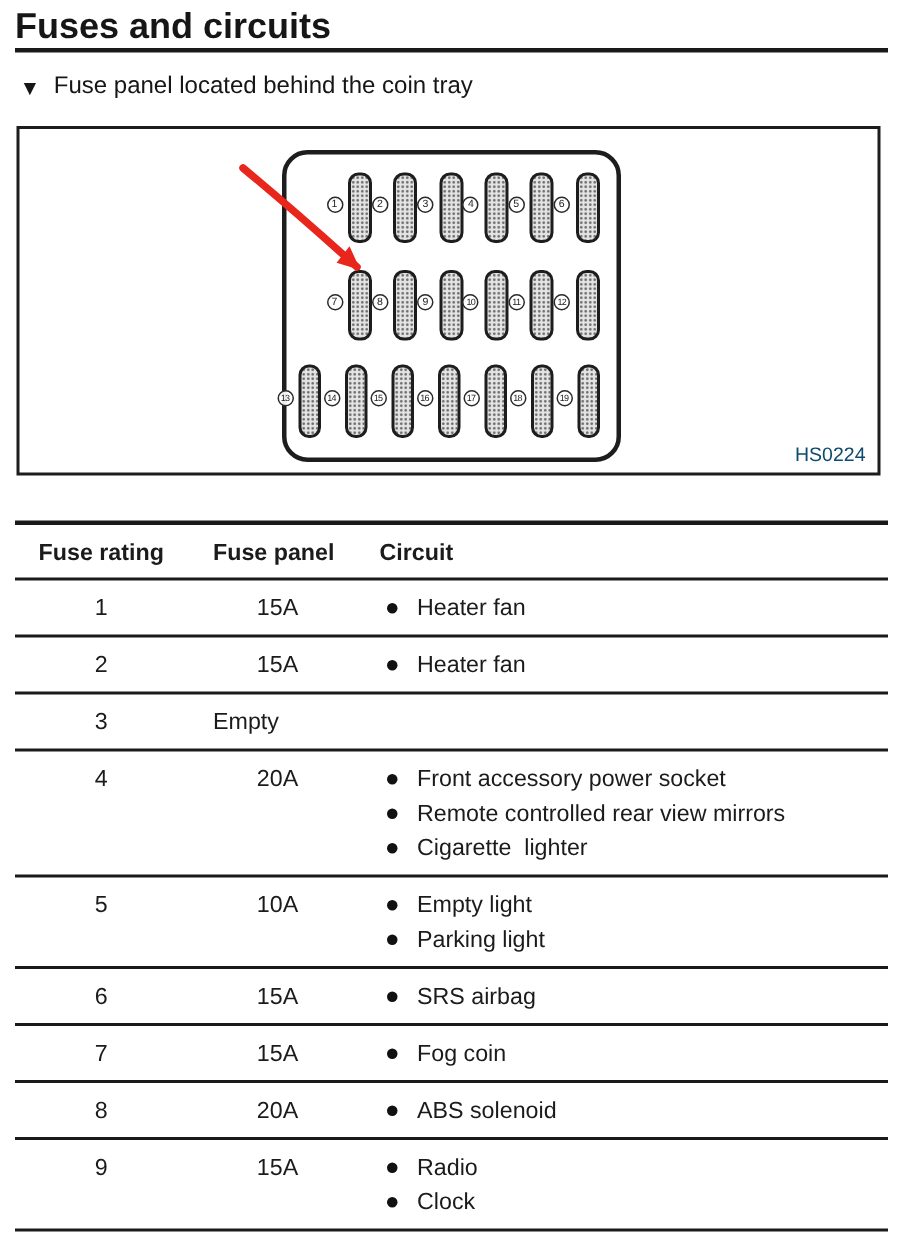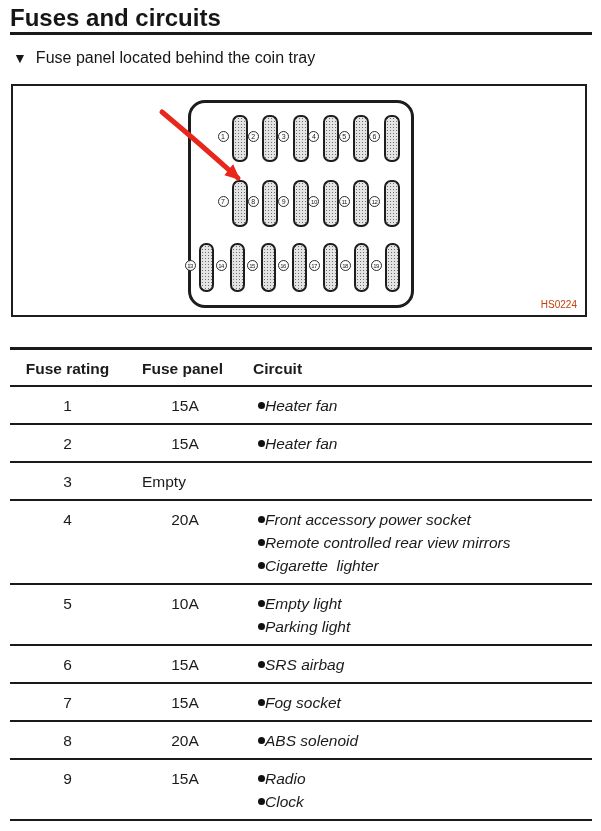--- a/index.html
+++ b/index.html
@@ -39,41 +39,41 @@
   }
   .fuse-num{
     position:absolute;box-sizing:border-box;width:11px;height:11px;
     border:1px solid #2a2a2a;border-radius:50%;background:rgba(255,255,255,0.92);
     font-size:7px;color:#1d1d1d;display:flex;align-items:center;justify-content:center;
     line-height:1;z-index:2;
   }
   .fuse-num.two{font-size:6px;letter-spacing:-0.5px;}
   .arrow-svg{position:absolute;left:0;top:0;z-index:3;}
   .figure-code{
-    position:absolute;right:8px;bottom:5px;font-size:10px;color:#c2410c;text-align:right;
+    position:absolute;right:8px;bottom:5px;font-size:13px;color:#0c4a6e;text-align:right;
   }
   
   .fuse-table{
     position:absolute;left:10px;top:347px;width:582px;
     border-top:3px solid #1a1a1a;font-size:15.5px;
   }
   .trow{
     display:grid;grid-template-columns:115px 120px 1fr;
     border-bottom:2px solid #1a1a1a;
   }
   .cell{padding-top:7px;line-height:23px;}
   .thead{min-height:35px;font-weight:bold;}
   .h1{padding-left:17px;}
   .h2{text-align:center;}
   .h3{padding-left:8px;}
   .c1{text-align:center;}
   .c2{text-align:center;}
   .c2.left{text-align:left;padding-left:17px;}
   .c3{padding-bottom:6px;}
-  .citem{display:flex;gap:0;padding-left:13px;font-style:italic;}
+  .citem{display:flex;gap:13px;padding-left:13px;}
   .bullet{
     flex:0 0 auto;width:7px;height:7px;border-radius:50%;
     background:#111111;margin-top:8px;
   }
   .ctext{white-space:pre-wrap;}
 </style>
 </head>
 <body>
 
 <div id="page">
@@ -211,21 +211,21 @@
               <span class="ctext">SRS airbag</span>
             </div>
           </div>
         </div>
         <div class="trow" style="min-height: 36px;">
           <div class="cell c1">7</div>
           <div class="cell c2">15A</div>
           <div class="cell c3">
             <div class="citem">
               <span class="bullet"></span>
-              <span class="ctext">Fog socket</span>
+              <span class="ctext">Fog coin</span>
             </div>
           </div>
         </div>
         <div class="trow" style="min-height: 36px;">
           <div class="cell c1">8</div>
           <div class="cell c2">20A</div>
           <div class="cell c3">
             <div class="citem">
               <span class="bullet"></span>
               <span class="ctext">ABS solenoid</span>

